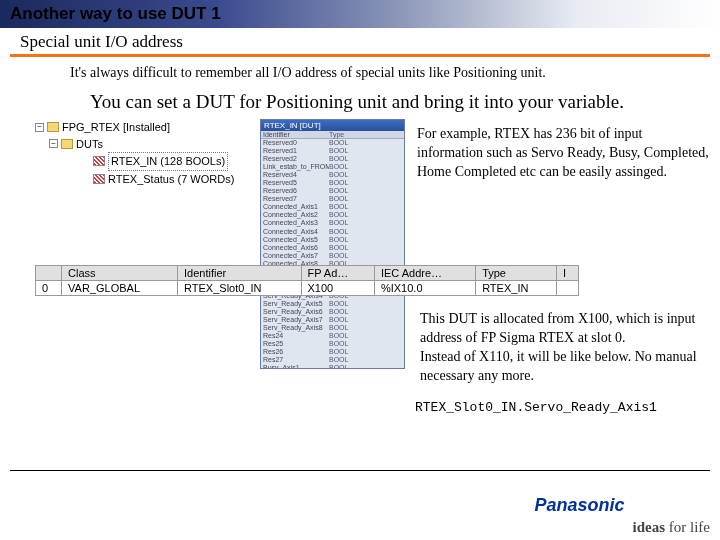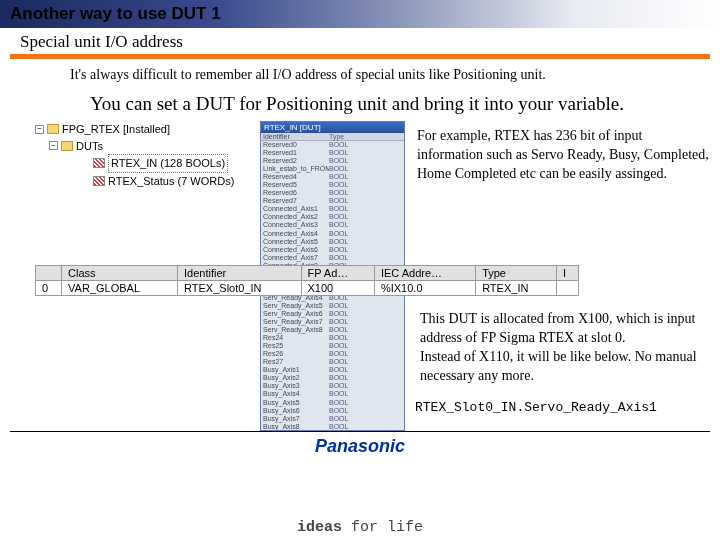--- a/index.html
+++ b/index.html
@@ -1,46 +1,46 @@
 <!DOCTYPE html>
 <html><head>
 <meta charset="utf-8">
 <style>
   * { box-sizing: border-box; margin: 0; padding: 0; }
   body { width: 720px; height: 540px; font-family: Arial, sans-serif; background: #fff; position: relative; overflow: hidden; }
   .header-bar { background: linear-gradient(to right, #1a2a5e 0%, #3a4a8e 30%, #8a95b8 55%, #e8ebf2 80%, #fff 100%); padding: 4px 10px; }
   .header-text { color: #000; font-size: 17px; font-weight: bold; }
-  .subtitle-row { display: flex; align-items: flex-end; padding: 4px 10px 2px; border-bottom: 5px solid #f97316; margin: 0 10px; }
+  .subtitle-row { display: flex; align-items: flex-end; padding: 4px 10px 2px; border-bottom: 3px solid #f97316; margin: 0 10px; }
   .subtitle { font-size: 17px; font-family: "Times New Roman", serif; }
   .body-text { font-family: "Times New Roman", serif; font-size: 14px; margin: 8px 10px 10px 70px; }
   .body-text2 { font-family: "Times New Roman", serif; font-size: 19px; margin: 6px 10px 0 90px; }
   .content-row { display: flex; margin-top: 6px; padding-left: 35px; }
   .tree-col { width: 225px; font-size: 11px; line-height: 1.5; }
   .tree-item { display: flex; align-items: center; gap: 3px; }
   .tree-indent1 { padding-left: 14px; }
   .tree-indent3 { padding-left: 58px; }
   .expander { width: 9px; height: 9px; border: 1px solid #888; display: inline-flex; align-items: center; justify-content: center; font-size: 8px; line-height: 1; background: #fff; }
   .folder { width: 12px; height: 10px; background: #f7d774; border: 1px solid #b89a3a; display: inline-block; }
   .leaf-icon { width: 12px; height: 10px; display: inline-block; background: linear-gradient(45deg,#d33 25%,transparent 25%,transparent 50%,#d33 50%,#d33 75%,transparent 75%); background-size: 4px 4px; border: 1px solid #888; }
-  .screenshot-col { width: 145px; height: 310px; background: #e0e6f0; border: 1px solid #6a7aa8; position: relative; font-size: 7px; color: #445; overflow: hidden; }
+  .screenshot-col { width: 145px; height: 250px; background: #e0e6f0; border: 1px solid #6a7aa8; position: relative; font-size: 7px; color: #445; overflow: hidden; }
   .sc-title { background: linear-gradient(#3b6fc4,#2a4f9a); color: #fff; font-size: 8px; padding: 1px 3px; }
   .sc-hdr { background: #d0d8e8; font-size: 7px; padding: 0 2px; border-bottom: 1px solid #aab; display: flex; }
   .sc-row { display: flex; padding: 0 2px; line-height: 1.15; }
   .sc-c1 { width: 66px; overflow: hidden; white-space: nowrap; }
   .sc-c2 { color: #557; }
   .right-col { flex: 1; padding: 6px 10px 0 12px; }
   .note { font-family: "Times New Roman", serif; font-size: 14px; line-height: 1.35; }
   .var-table { position: absolute; left: 35px; top: 265px; width: 544px; border-collapse: collapse; font-size: 11px; background: #fff; }
   .var-table th, .var-table td { border: 1px solid #999; padding: 1px 6px; text-align: left; font-weight: normal; }
   .var-table th { background: #e0e0e0; }
   .note2 { position: absolute; left: 420px; top: 310px; width: 280px; font-family: "Times New Roman", serif; font-size: 14px; line-height: 1.35; }
   .code-line { position: absolute; left: 415px; top: 400px; font-family: "Courier New", monospace; font-size: 13px; }
-  .footer { position: absolute; bottom: 4px; left: 10px; right: 10px; border-top: 1px solid #000; padding-top: 4px; display: flex; justify-content: flex-end; align-items: center; gap: 18px; flex-direction: column; }
+  .footer { position: absolute; bottom: 4px; left: 10px; right: 10px; border-top: 1px solid #000; padding-top: 4px; display: flex; justify-content: flex-end; align-items: center; gap: 8px; }
   .brand { font-family: Arial, sans-serif; font-weight: bold; font-style: italic; font-size: 18px; color: #0030a0; }
-  .tagline { font-family: Liberation Mono, monospace; font-size: 15px; color: #444; margin-top: 44px; }
+  .tagline { font-family: Liberation Serif, serif; font-size: 15px; color: #444; margin-top: 44px; }
   .tagline b { font-weight: bold; }
 </style>
 </head>
 <body>
 
 <div class="header-bar">
   <span class="header-text">Another way to use DUT 1</span>
 </div>
 
 <div class="subtitle-row">

